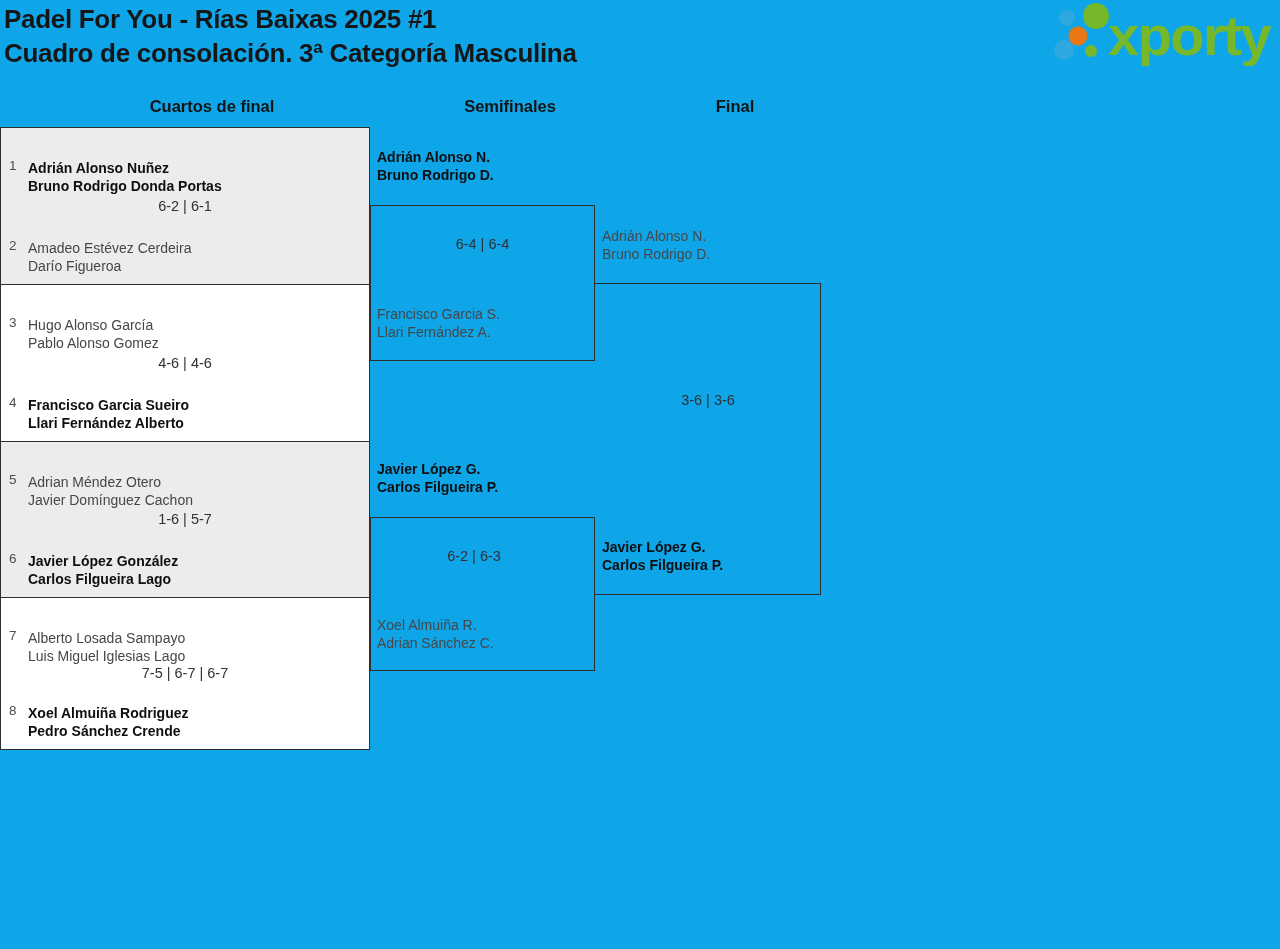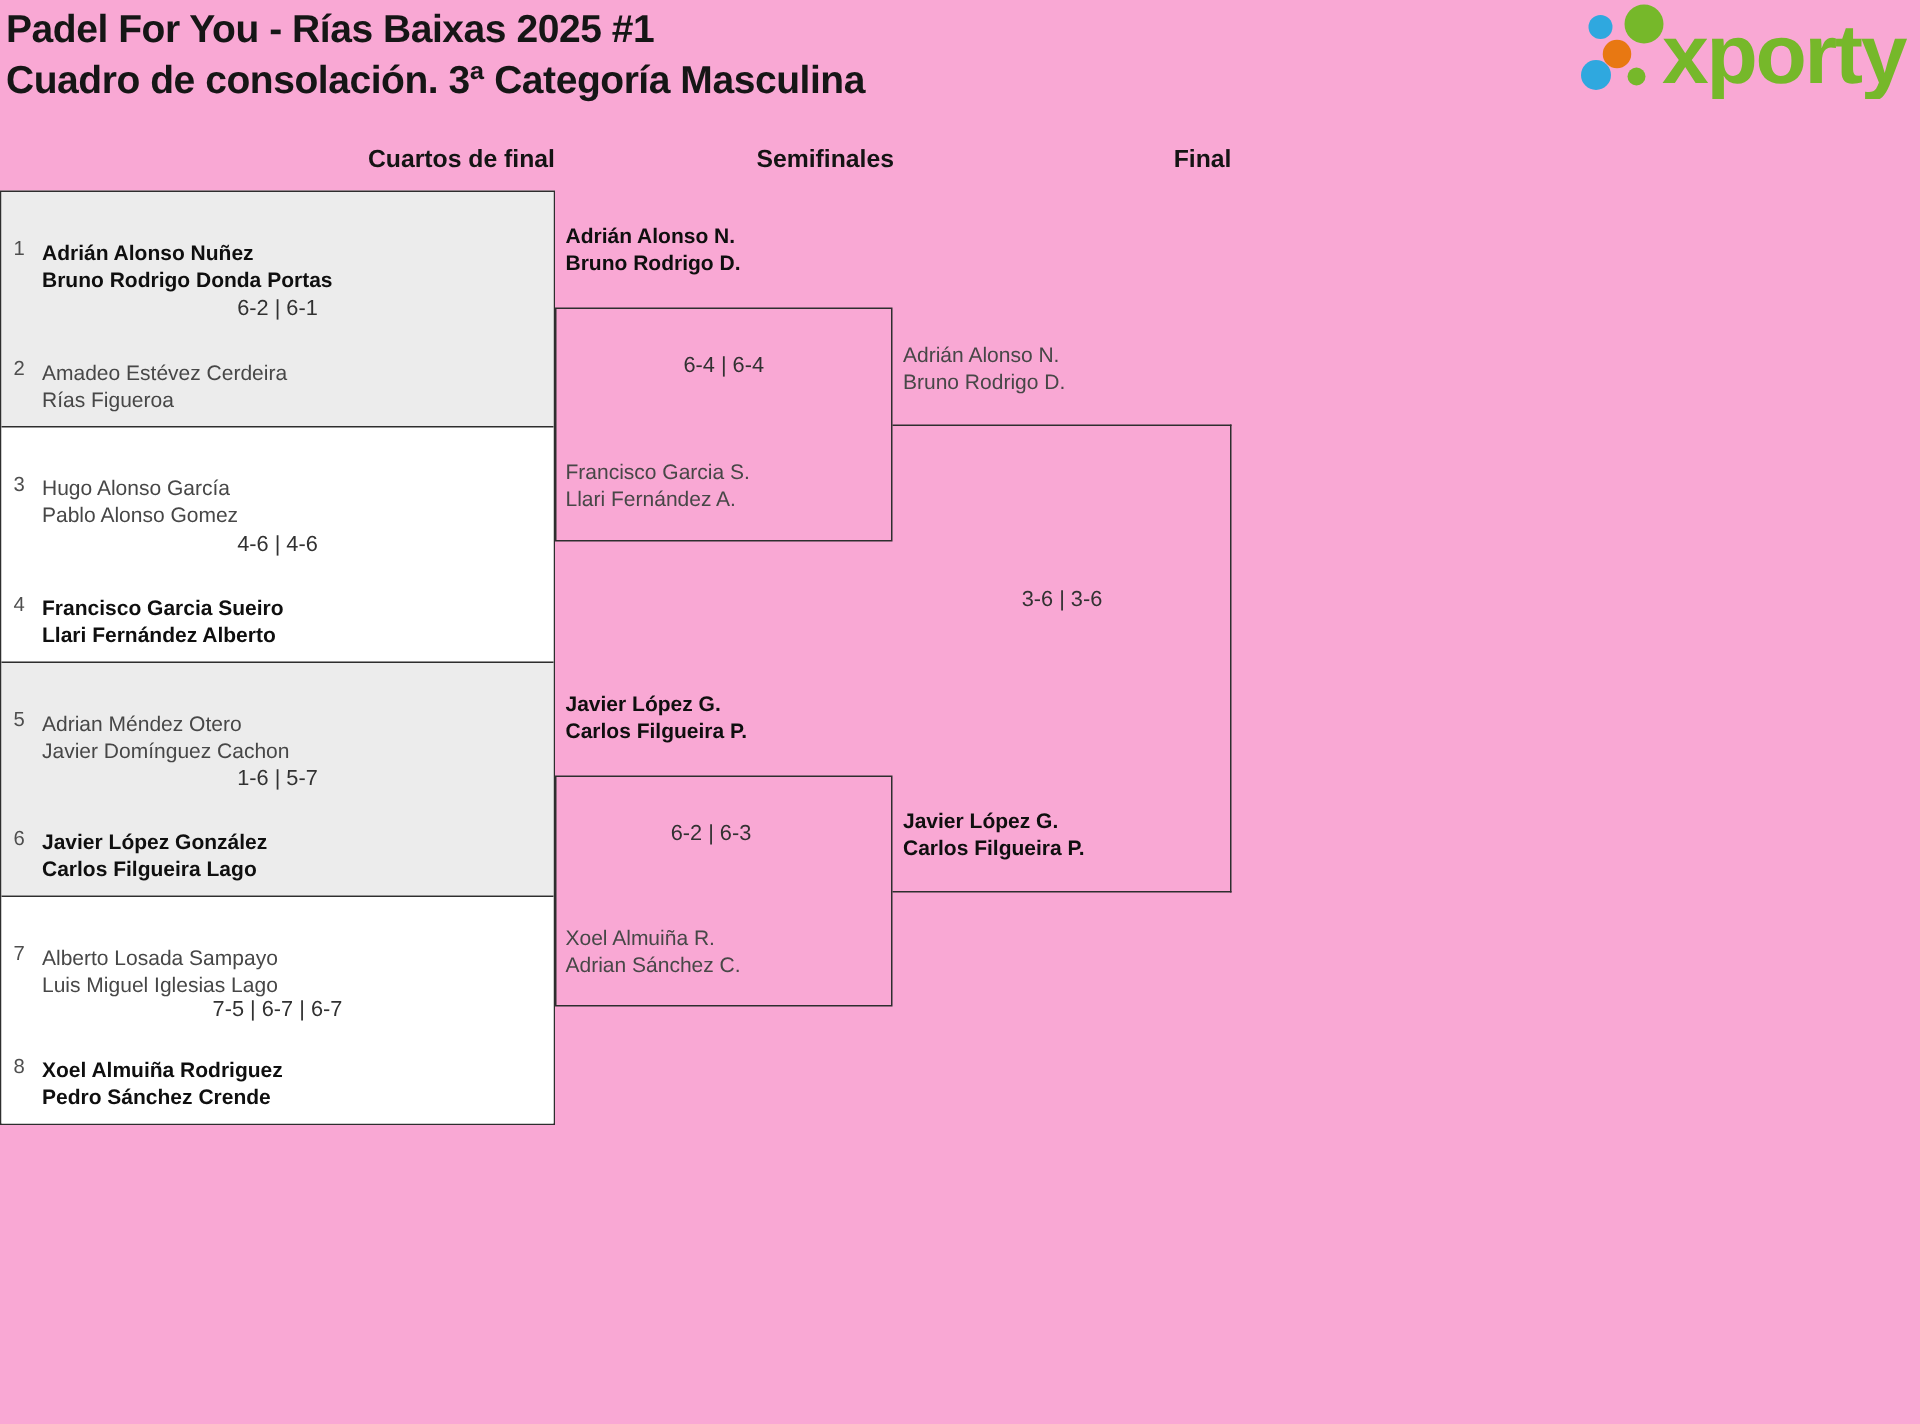--- a/index.html
+++ b/index.html
@@ -1,25 +1,25 @@
 <!DOCTYPE html>
 <html><head>
 <meta charset="utf-8">
 <style>
   html,body{margin:0;padding:0;background:#ffffff;}
   body{width:1280px;height:949px;font-family:"Liberation Sans","DejaVu Sans",sans-serif;}
-  .canvas{position:relative;width:1280px;height:949px;background:#f9a8d4;overflow:hidden;}
+  .canvas{position:relative;width:1280px;height:949px;background:#0ea5e9;overflow:hidden;}
 
   
   .titles{position:absolute;left:4px;top:2px;color:#161616;}
   .titles .t1,.titles .t2{font-size:26px;line-height:34px;font-weight:600;letter-spacing:-0.3px;}
   .logo{position:absolute;left:1046px;top:0px;width:234px;height:66px;}
 
   
-  .round-header{position:absolute;top:97px;font-size:16.5px;font-weight:600;color:#141414;text-align:right;}
+  .round-header{position:absolute;top:97px;font-size:16.5px;font-weight:600;color:#141414;text-align:center;padding-left:27px;}
   .rh-qf{left:0px;width:370px;}
   .rh-sf{left:370px;width:226px;}
   .rh-f{left:595px;width:226px;}
 
   
   .qf-col{position:absolute;left:0px;top:127px;width:370px;height:623px;border:1px solid #2e2e2e;box-sizing:border-box;background:#fff;}
   .qf-match{box-sizing:border-box;display:flex;flex-direction:column;justify-content:space-between;padding:8px 0 9px 0;}
   .qf-match:nth-child(1){height:156px;background:#ececec;}
   .qf-match:nth-child(2){height:157px;background:#ffffff;border-top:1px solid #2e2e2e;}
   .qf-match:nth-child(3){height:156px;background:#ececec;border-top:1px solid #2e2e2e;}
@@ -87,21 +87,21 @@
         <span class="names">
           <span class="line">Adrián Alonso Nuñez</span>
           <span class="line">Bruno Rodrigo Donda Portas</span>
         </span>
       </div>
       <div class="qf-score">6-2 | 6-1</div>
       <div class="team-row">
         <span class="seed">2</span>
         <span class="names">
           <span class="line">Amadeo Estévez Cerdeira</span>
-          <span class="line">Rías Figueroa</span>
+          <span class="line">Darío Figueroa</span>
         </span>
       </div>
     </div>
 
     <div class="qf-match">
       <div class="team-row">
         <span class="seed">3</span>
         <span class="names">
           <span class="line">Hugo Alonso García</span>
           <span class="line">Pablo Alonso Gomez</span>

